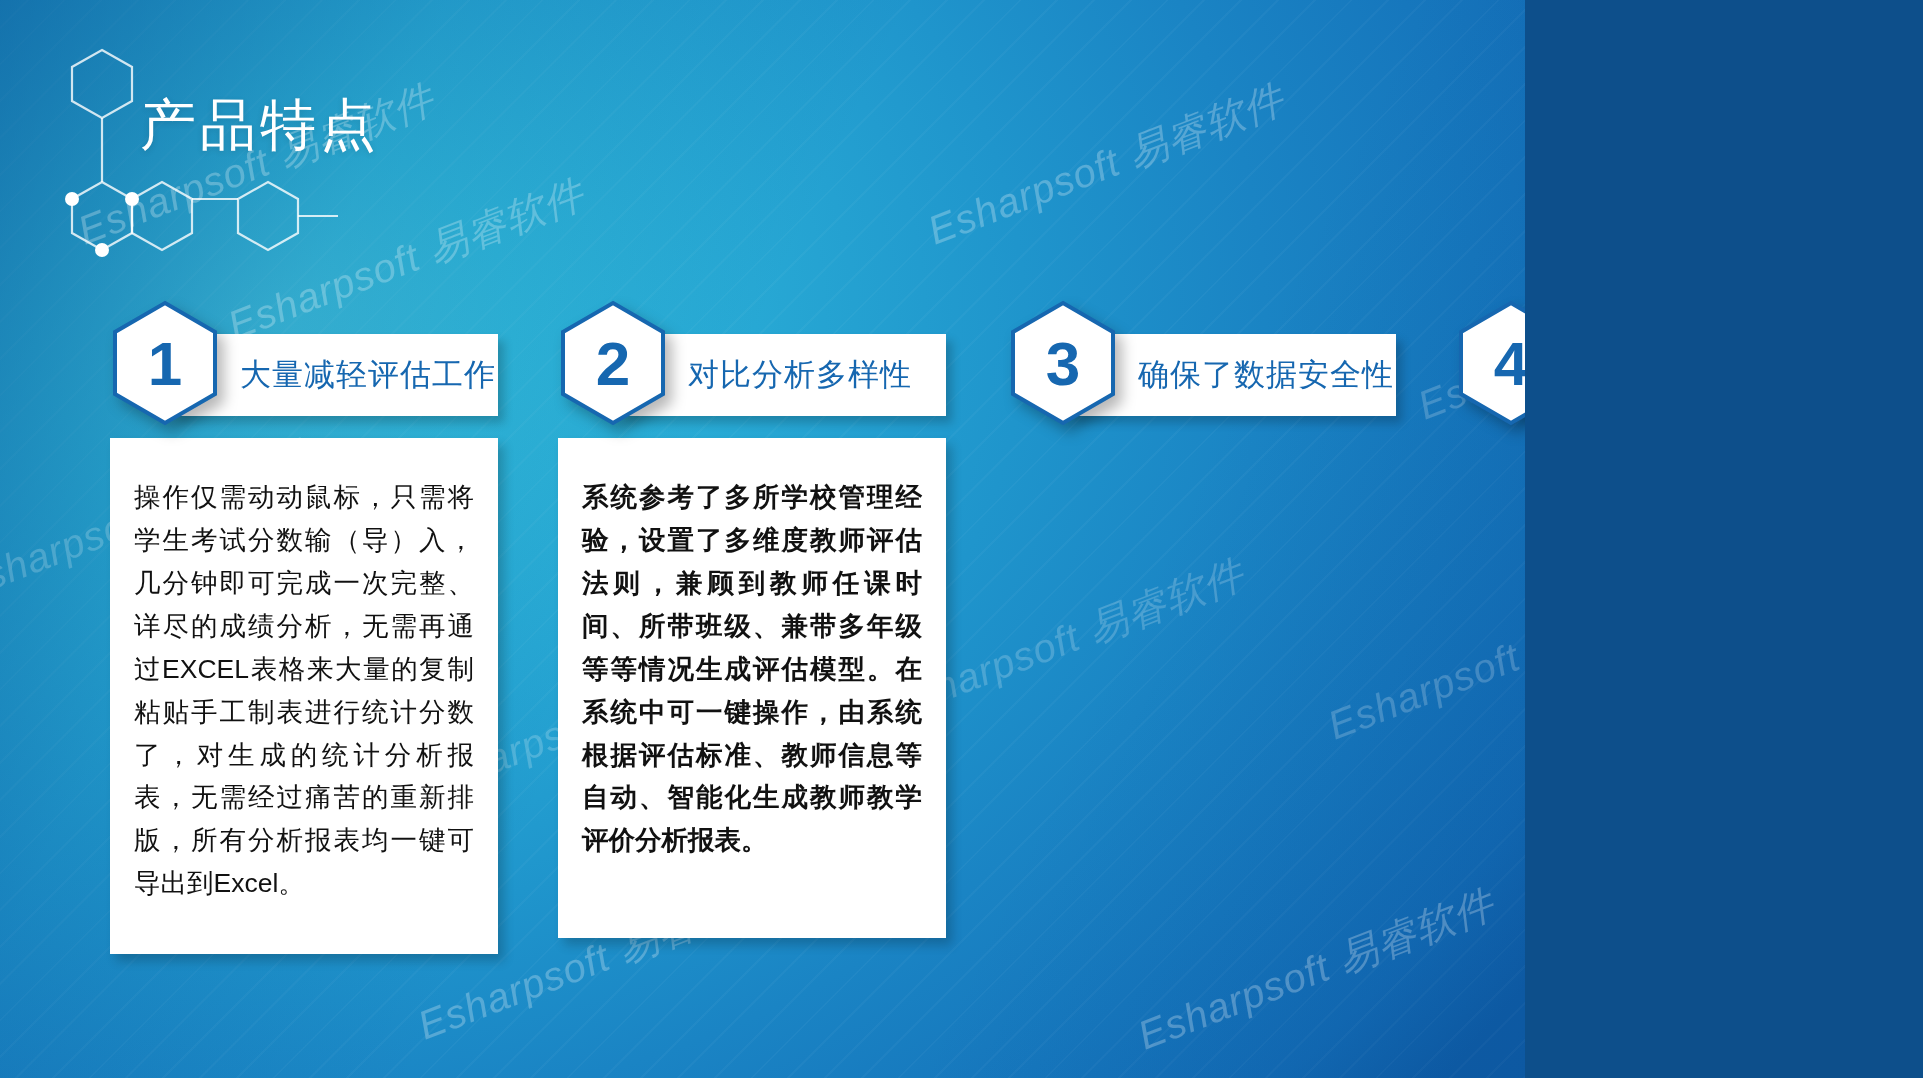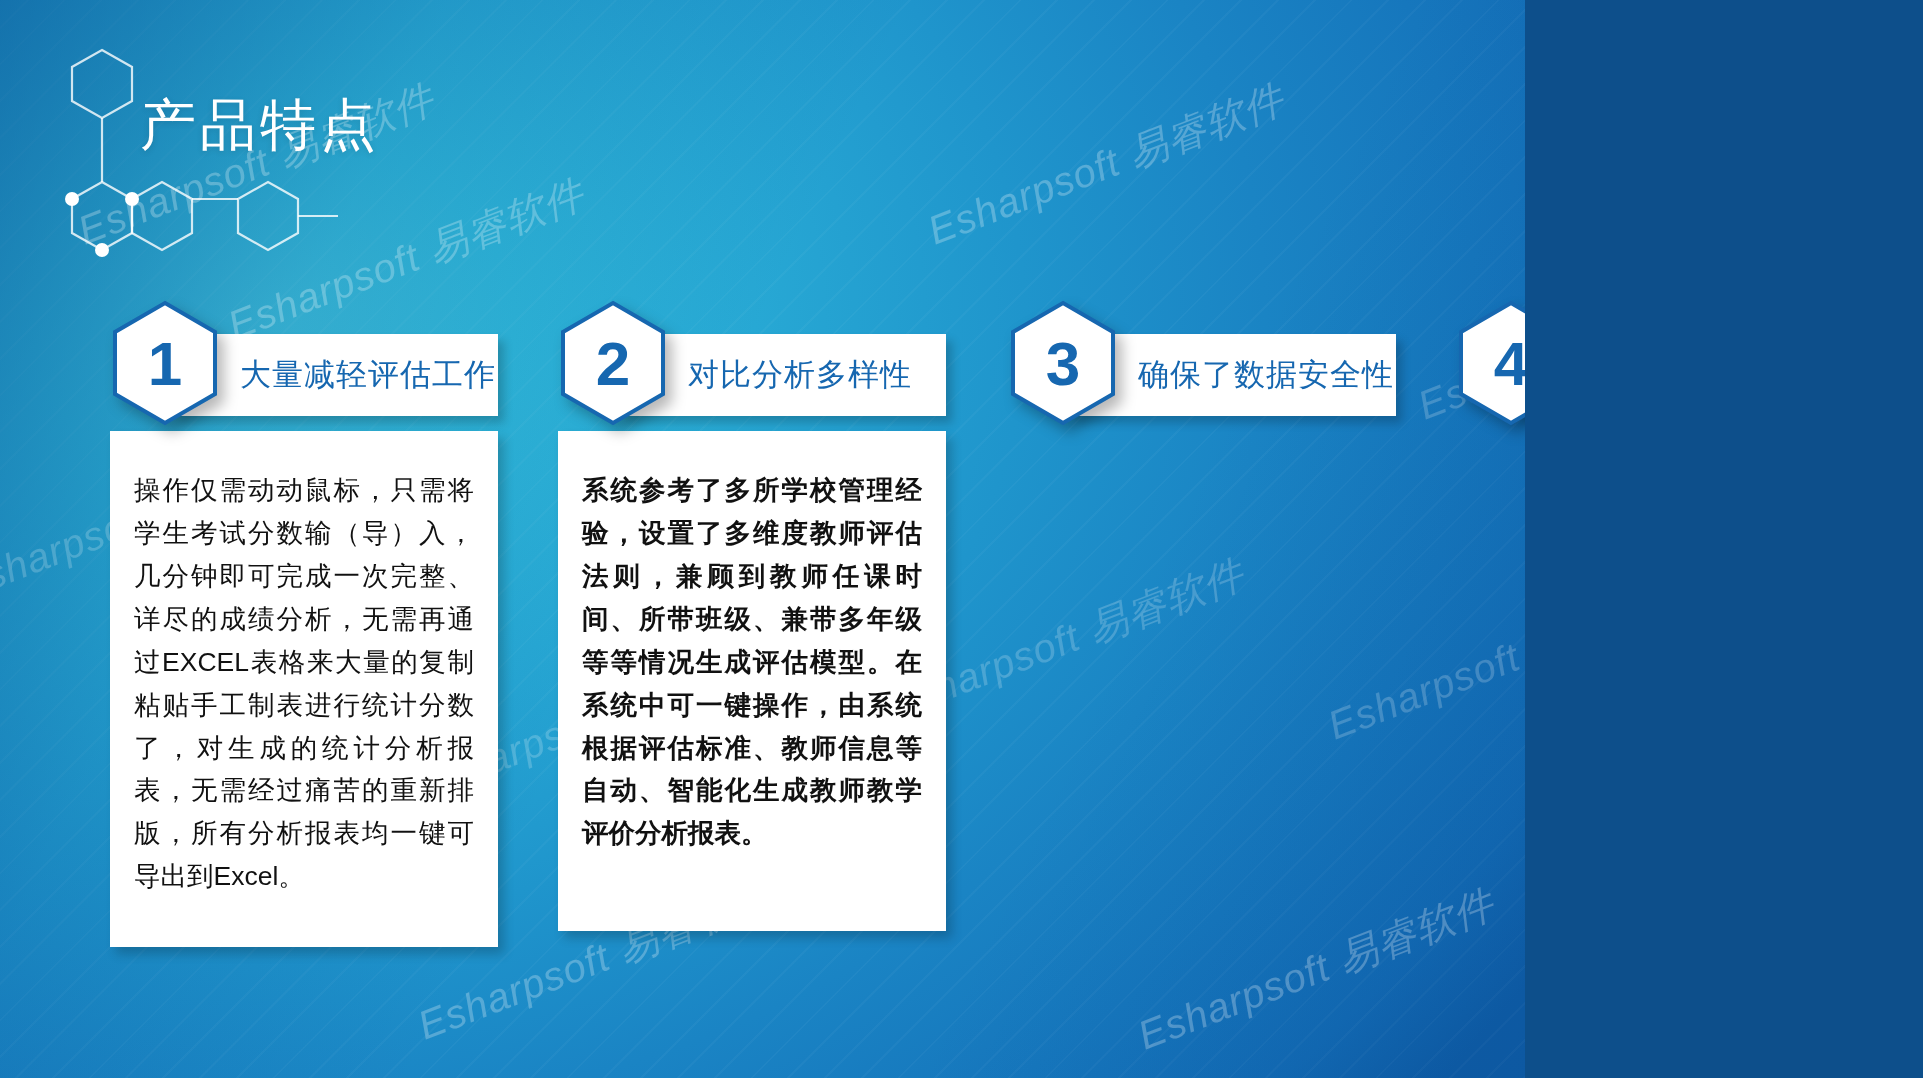--- a/index.html
+++ b/index.html
@@ -157,21 +157,21 @@
     justify-content: center;
     font-size: 62px;
     font-weight: bold;
     color: #1667b0;
     z-index: 3;
     pointer-events: none;
   }
 
   .card-body {
     position: relative;
-    margin-top: 9px;
+    margin-top: 16px;
     background: #ffffff;
     box-shadow: 6px 7px 10px rgba(0,0,0,0.20);
     padding: 38px 24px 44px 24px;
     box-sizing: border-box;
     min-height: 510px;
   }
   .card-body p {
     margin: 0;
     font-size: 26.5px;
     line-height: 1.62;

